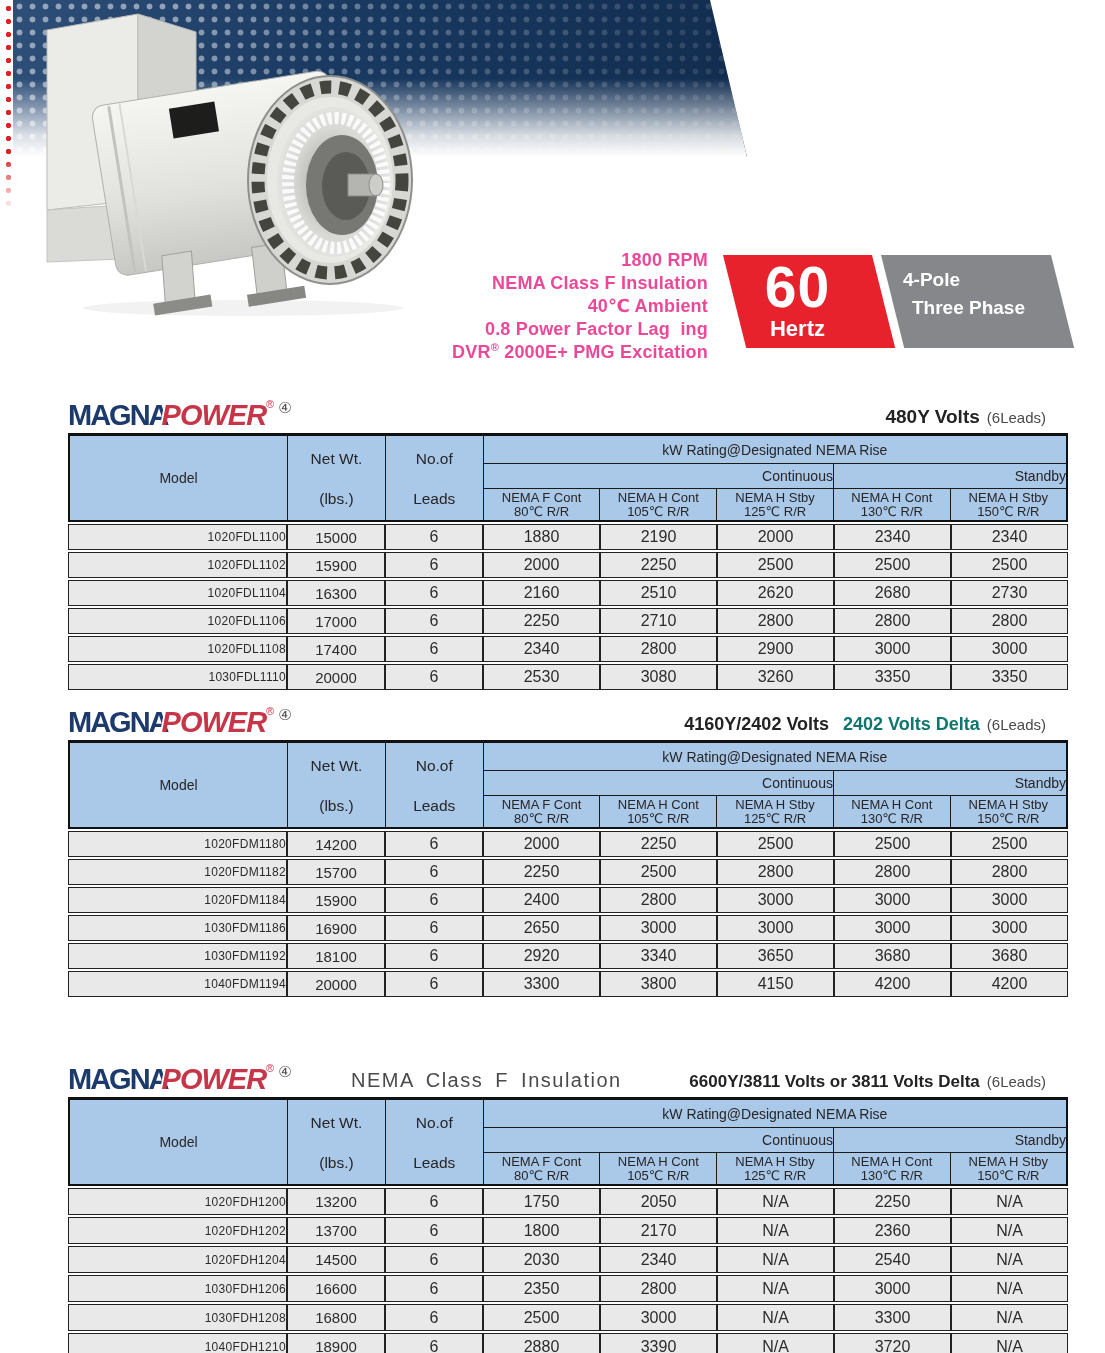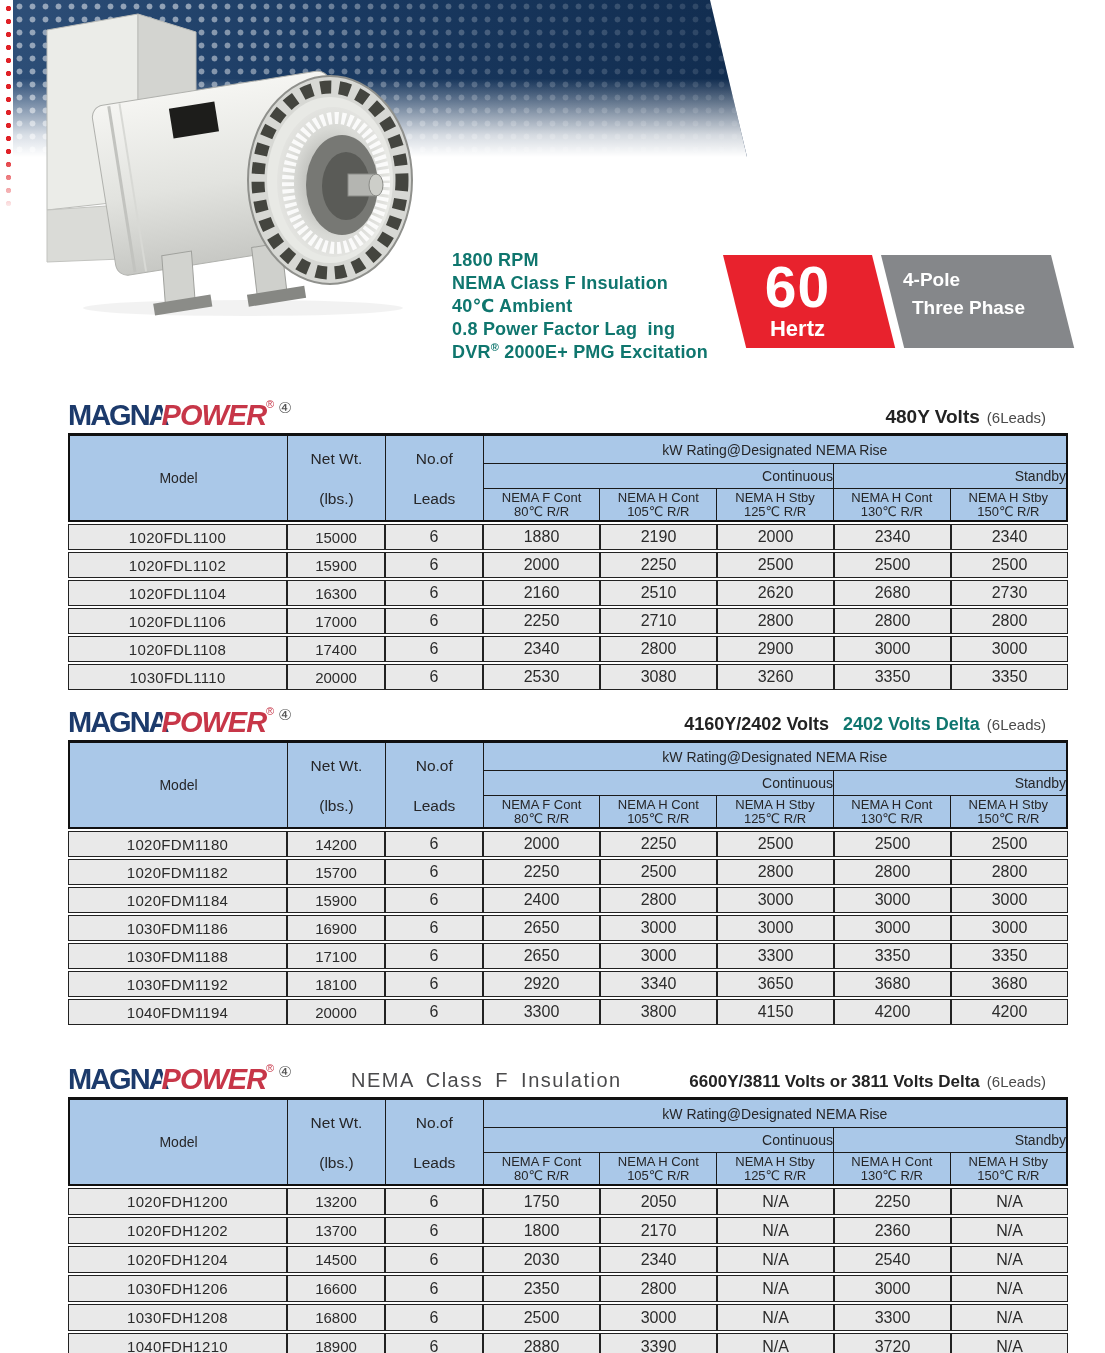--- a/index.html
+++ b/index.html
@@ -25,22 +25,22 @@
   }
   .red-dots{
     position:absolute;left:0;top:0;width:14px;height:212px;
     background-image:radial-gradient(circle,#e02127 2.4px,transparent 3px);
     background-size:13px 13px;background-position:2px 2px;
     -webkit-mask-image:linear-gradient(to bottom,#000 72%,transparent 100%);
             mask-image:linear-gradient(to bottom,#000 72%,transparent 100%);
   }
   .generator{position:absolute;left:28px;top:4px;width:410px;height:318px;}
   .spec-block{
-    position:absolute;top:249px;right:397px;text-align:left;
-    font-size:18px;line-height:23px;font-weight:bold;color:#0f766e;letter-spacing:.2px;white-space:nowrap;
+    position:absolute;top:249px;right:397px;text-align:right;
+    font-size:18px;line-height:23px;font-weight:bold;color:#ec4899;letter-spacing:.2px;white-space:nowrap;
   }
   .spec-block sup{font-size:11px;line-height:0;}
   .badge{position:absolute;top:255px;height:93px;transform:skewX(14deg);transform-origin:0 0;}
   .badge-red{left:723px;width:149px;background:#e8222d;}
   .badge-gray{left:881px;width:170px;background:#85878a;}
   .badge .inner{transform:skewX(-14deg);transform-origin:0 0;width:100%;height:100%;box-sizing:border-box;color:#fff;}
   .badge-red .inner{display:flex;flex-direction:column;align-items:center;justify-content:center;}
   .freq-value{font-size:57px;font-weight:bold;line-height:.92;letter-spacing:1px;}
   .freq-unit{font-size:22px;font-weight:bold;margin-top:2px;}
   .badge-gray .inner{padding:15px 0 0 22px;}
@@ -77,21 +77,21 @@
   .h3 td{height:31px;font-size:13px;}
   .h3 td div{line-height:14px;}
   .c-model{font-size:16px;}
   .stack div{line-height:17px;font-size:15.5px;}
   .stack div + div{margin-top:23px;}
   .tbody-table{border-collapse:separate;border-spacing:0 2px;}
   .tbody-table td{
     background:#e9e9e9;border:1px solid #222;height:24px;text-align:center;vertical-align:middle;
     font-size:16px;color:#2b2b2b;padding:0;
   }
-  .tbody-table td.model{font-size:15px;letter-spacing:.3px;}
+  .tbody-table td.model{font-size:12px;letter-spacing:.3px;text-align:right;}
   .tbody-table td.net{font-size:15px;}
   .sec3 .tbody-table td{height:25px;}
 </style>
 </head>
 <body>
 
 <div class="page">
 
   <div class="hero">
     <div class="halftone"></div>
@@ -404,30 +404,20 @@
             <td class="model">1030FDM1186</td>
             <td class="net">16900</td>
             <td class="">6</td>
             <td class="">2650</td>
             <td class="">3000</td>
             <td class="">3000</td>
             <td class="">3000</td>
             <td class="">3000</td>
           </tr>
           <tr>
-            <td class="model">1030FDM1188</td>
-            <td class="net">17100</td>
-            <td class="">6</td>
-            <td class="">2650</td>
-            <td class="">3000</td>
-            <td class="">3300</td>
-            <td class="">3350</td>
-            <td class="">3350</td>
-          </tr>
-          <tr>
             <td class="model">1030FDM1192</td>
             <td class="net">18100</td>
             <td class="">6</td>
             <td class="">2920</td>
             <td class="">3340</td>
             <td class="">3650</td>
             <td class="">3680</td>
             <td class="">3680</td>
           </tr>
           <tr>

